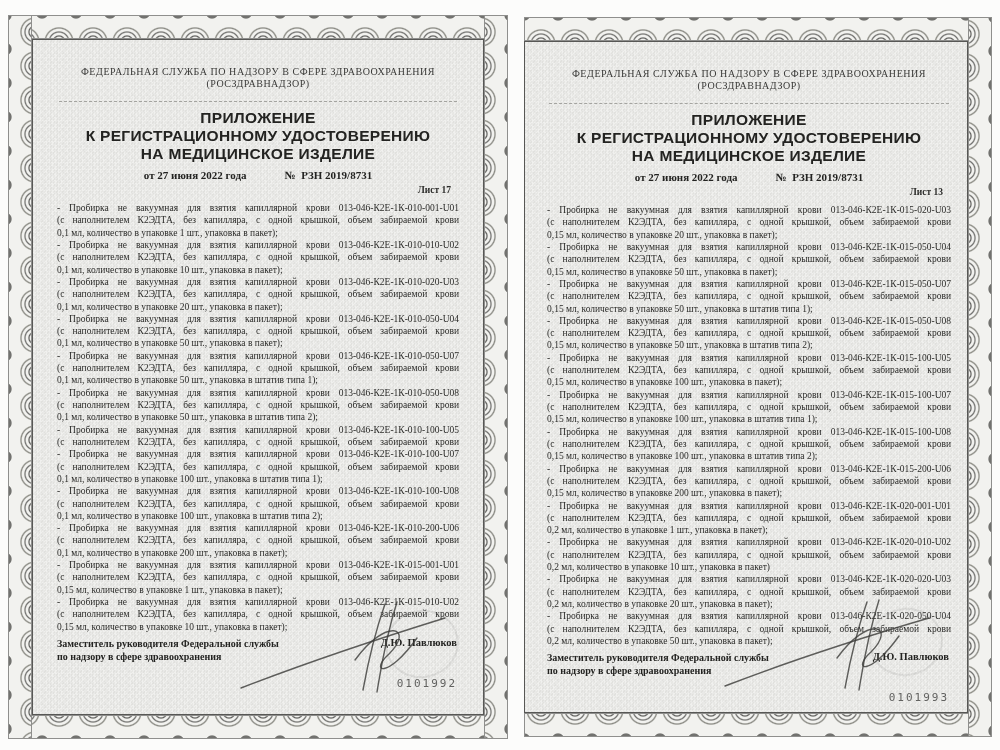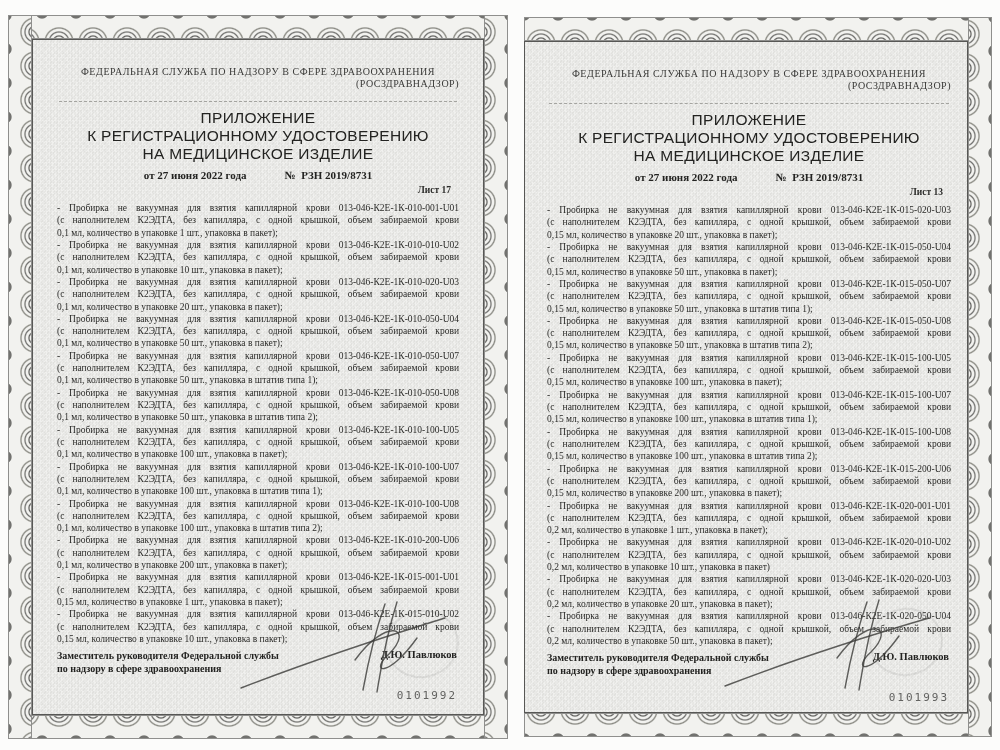--- a/index.html
+++ b/index.html
@@ -59,23 +59,23 @@
     background-size:7px 7px, 3px 3px;
     border:1.6px solid #575755;
     padding:0 24px;
     box-sizing:border-box;
     overflow:hidden;
   }
   .doc-right .paper{left:0;padding:0 16px 0 22px;}
 
   .agency{margin-top:26px;text-align:center;font-size:10px;line-height:12px;
     letter-spacing:.55px;color:#3a3a38;}
-  .agency2{text-align:right;font-size:10px;line-height:12px;letter-spacing:.5px;color:#3a3a38;}
+  .agency2{text-align:center;font-size:10px;line-height:12px;letter-spacing:.5px;color:#3a3a38;}
   .sep{border-top:1px dashed #a4a4a0;margin:11px 2px 7px;}
-  .title{text-align:center;font-family:"Liberation Sans",sans-serif;font-weight:normal;
+  .title{text-align:center;font-family:"Liberation Sans",sans-serif;font-weight:bold;
     font-size:15.5px;line-height:18px;color:#232321;letter-spacing:.3px;}
   .meta{display:flex;justify-content:center;gap:38px;margin-top:6px;
     font-weight:bold;font-size:11px;color:#232321;}
   .meta span{white-space:pre;}
   .sheet{text-align:right;font-weight:bold;font-size:9.5px;margin:4px 8px 7px 0;color:#2c2c2a;}
   .items{font-size:9.5px;line-height:12.32px;color:#2b2b29;}
   .items .line{min-height:12.32px;}
   .items .line.j{text-align:justify;text-align-last:justify;}
   .footer{display:flex;justify-content:space-between;align-items:flex-start;margin-top:4px;
     font-weight:bold;color:#232321;position:relative;z-index:2;}
@@ -124,21 +124,20 @@
         <div class="line j">(с наполнителем К2ЭДТА, без капилляра, с одной крышкой, объем забираемой крови</div>
         <div class="line">0,1 мл, количество в упаковке 50 шт., упаковка в пакет);</div>
         <div class="line j">- Пробирка не вакуумная для взятия капиллярной крови 013-046-К2Е-1К-010-050-U07</div>
         <div class="line j">(с наполнителем К2ЭДТА, без капилляра, с одной крышкой, объем забираемой крови</div>
         <div class="line">0,1 мл, количество в упаковке 50 шт., упаковка в штатив типа 1);</div>
         <div class="line j">- Пробирка не вакуумная для взятия капиллярной крови 013-046-К2Е-1К-010-050-U08</div>
         <div class="line j">(с наполнителем К2ЭДТА, без капилляра, с одной крышкой, объем забираемой крови</div>
         <div class="line">0,1 мл, количество в упаковке 50 шт., упаковка в штатив типа 2);</div>
         <div class="line j">- Пробирка не вакуумная для взятия капиллярной крови 013-046-К2Е-1К-010-100-U05</div>
         <div class="line j">(с наполнителем К2ЭДТА, без капилляра, с одной крышкой, объем забираемой крови</div>
-        <div class="line">0,1 мл, количество в упаковке 100 шт., упаковка в пакет);</div>
         <div class="line j">- Пробирка не вакуумная для взятия капиллярной крови 013-046-К2Е-1К-010-100-U07</div>
         <div class="line j">(с наполнителем К2ЭДТА, без капилляра, с одной крышкой, объем забираемой крови</div>
         <div class="line">0,1 мл, количество в упаковке 100 шт., упаковка в штатив типа 1);</div>
         <div class="line j">- Пробирка не вакуумная для взятия капиллярной крови 013-046-К2Е-1К-010-100-U08</div>
         <div class="line j">(с наполнителем К2ЭДТА, без капилляра, с одной крышкой, объем забираемой крови</div>
         <div class="line">0,1 мл, количество в упаковке 100 шт., упаковка в штатив типа 2);</div>
         <div class="line j">- Пробирка не вакуумная для взятия капиллярной крови 013-046-К2Е-1К-010-200-U06</div>
         <div class="line j">(с наполнителем К2ЭДТА, без капилляра, с одной крышкой, объем забираемой крови</div>
         <div class="line">0,1 мл, количество в упаковке 200 шт., упаковка в пакет);</div>
         <div class="line j">- Пробирка не вакуумная для взятия капиллярной крови 013-046-К2Е-1К-015-001-U01</div>

